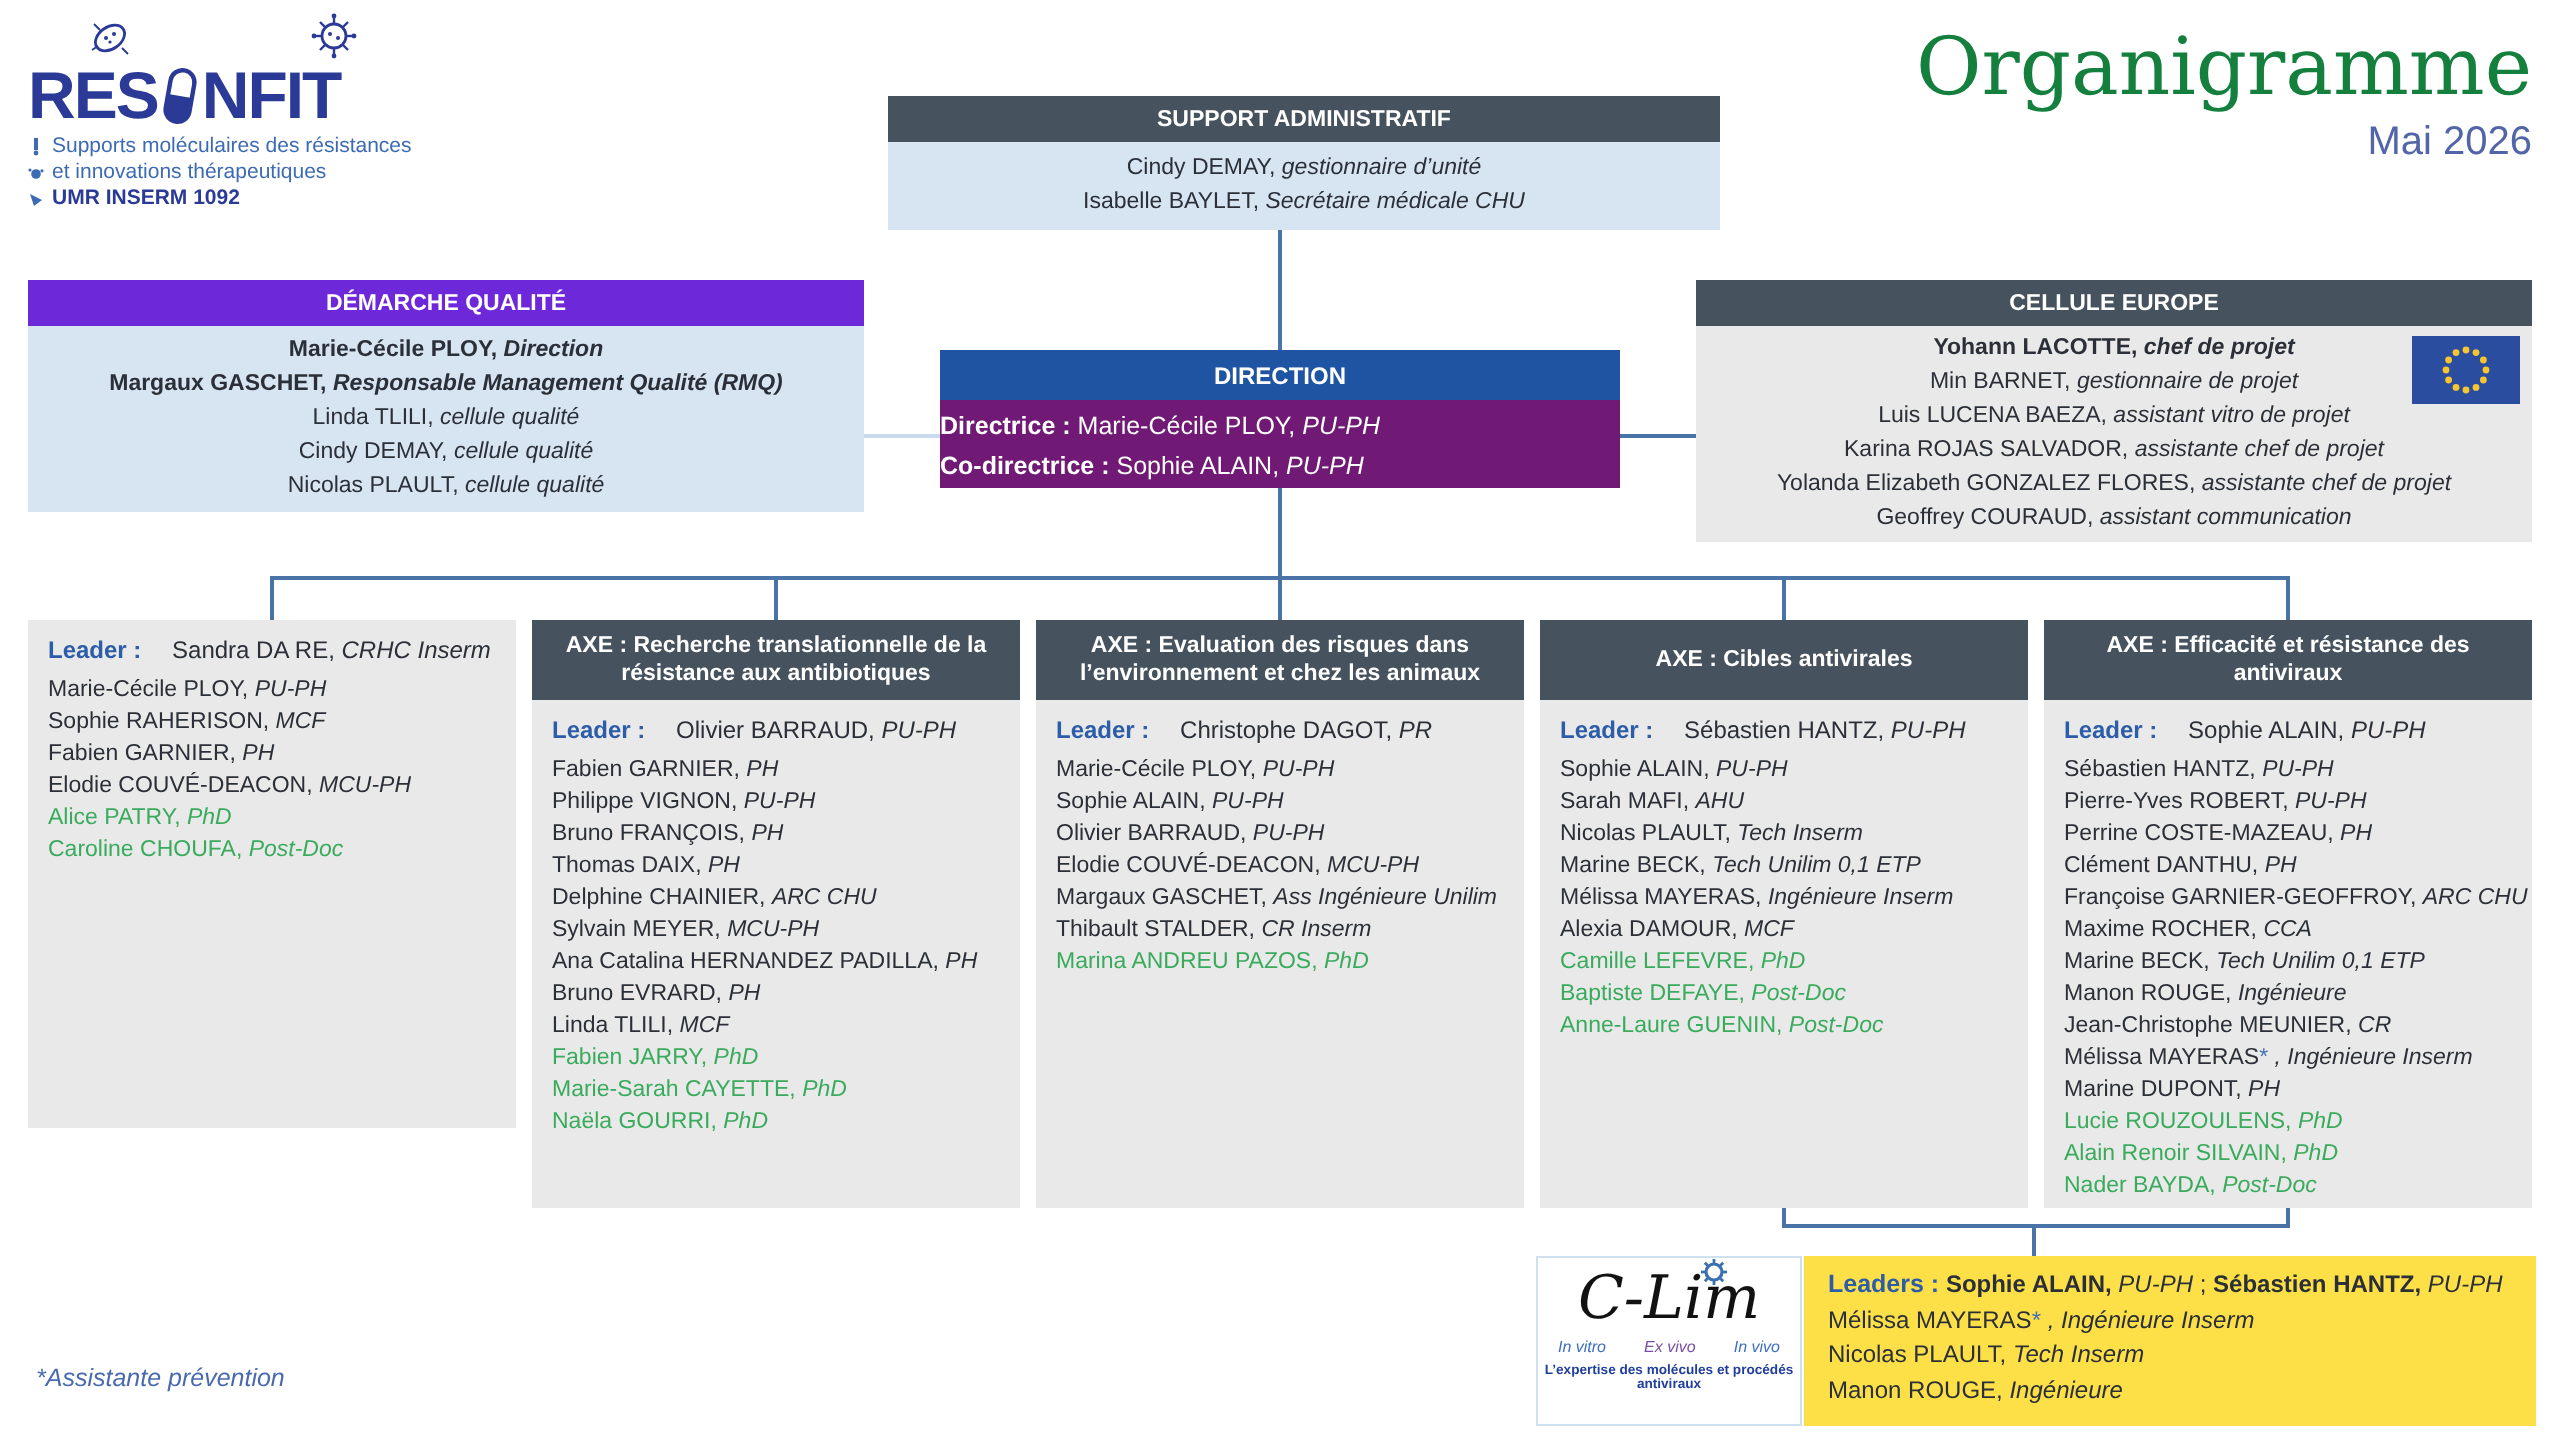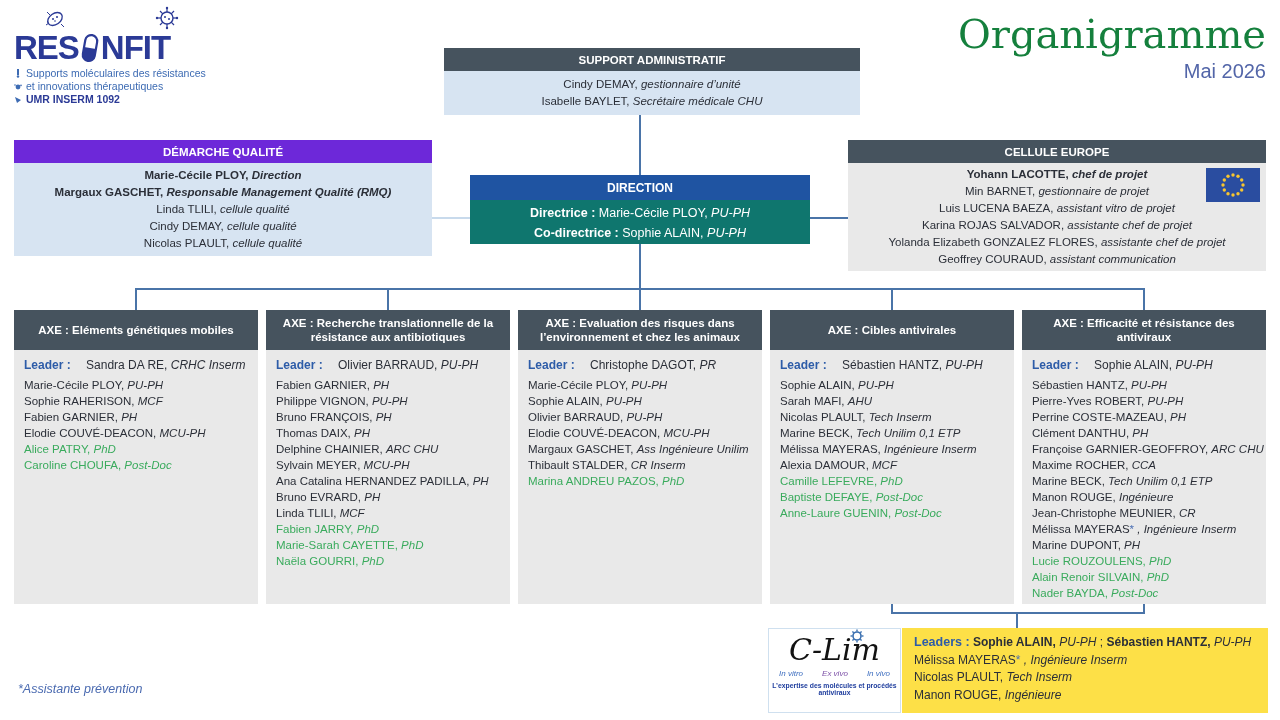--- a/index.html
+++ b/index.html
@@ -29,21 +29,21 @@
   .brand svg{margin:0 1px;}
   .logo-sub{display:flex;margin-top:3px;}
   .pictos{width:12px;display:flex;flex-direction:column;justify-content:space-between;padding:2px 0;}
   .sublines{font-size:10.5px;color:#3d6bb3;line-height:13px;}
   .sub3{font-weight:bold;color:#2b3a96;}
   
   .main-title{position:absolute;right:14px;top:12px;text-align:right;}
   .main-title .t{font-family:"DejaVu Serif",serif;font-size:40px;color:#15803d;line-height:44px;}
   .main-title .d{font-size:20px;color:#5265a8;margin-top:4px;}
   
-  .dir-bd{background:#0f766e;color:#fff;text-align:center;font-size:12.5px;line-height:20px;padding-top:3px;}
+  .dir-bd{background:#701a75;color:#fff;text-align:left;font-size:12.5px;line-height:20px;padding-top:3px;}
   .dir-bd .lbl{font-weight:bold;}
   .dir-bd .rl{font-style:italic;}
   
   .axes-row{position:absolute;left:14px;top:310px;width:1252px;display:flex;gap:8px;}
   .axe{width:244px;flex:0 0 244px;}
   .axe-hdr{height:40px;background:#46535e;color:#fff;font-weight:bold;font-size:11.5px;
            display:flex;align-items:center;justify-content:center;text-align:center;padding:0 8px;box-sizing:border-box;line-height:14px;}
   .axe-bd{height:254px;background:#e9e9e9;box-sizing:border-box;padding:6px 10px;font-size:11.5px;}
   .axe-bd .row{line-height:16px;}
   .leader-row{font-size:12px;line-height:18px;margin-bottom:3px;white-space:nowrap;}
@@ -231,23 +231,20 @@
   <div class="cn" style="left:891px;top:290px;width:2px;height:20px;"></div>
   <div class="cn" style="left:1143px;top:290px;width:2px;height:20px;"></div>
   <div class="cn" style="left:891px;top:604px;width:2px;height:10px;"></div>
   <div class="cn" style="left:1143px;top:604px;width:2px;height:10px;"></div>
   <div class="cn" style="left:891px;top:612px;width:254px;height:2px;"></div>
   <div class="cn" style="left:1016px;top:614px;width:2px;height:14px;"></div>
 
   <div class="axes-row">
 
   <div class="axe">
-        <div class="axe-hdr">
-          <span>AXE : Eléments génétiques mobiles</span>
-        </div>
         <div class="axe-bd">
           <div class="leader-row"><span class="ldr">Leader :</span>
             <span class="nm">Sandra DA RE,</span>
             <span class="rl">CRHC Inserm</span></div>
           <div>
 
           <div class="row"><span class="nm">Marie-Cécile PLOY,</span><span class="star"></span>
                 <span class="rl">PU-PH</span></div>
             <div class="row"><span class="nm">Sophie RAHERISON,</span><span class="star"></span>
                 <span class="rl">MCF</span></div>

